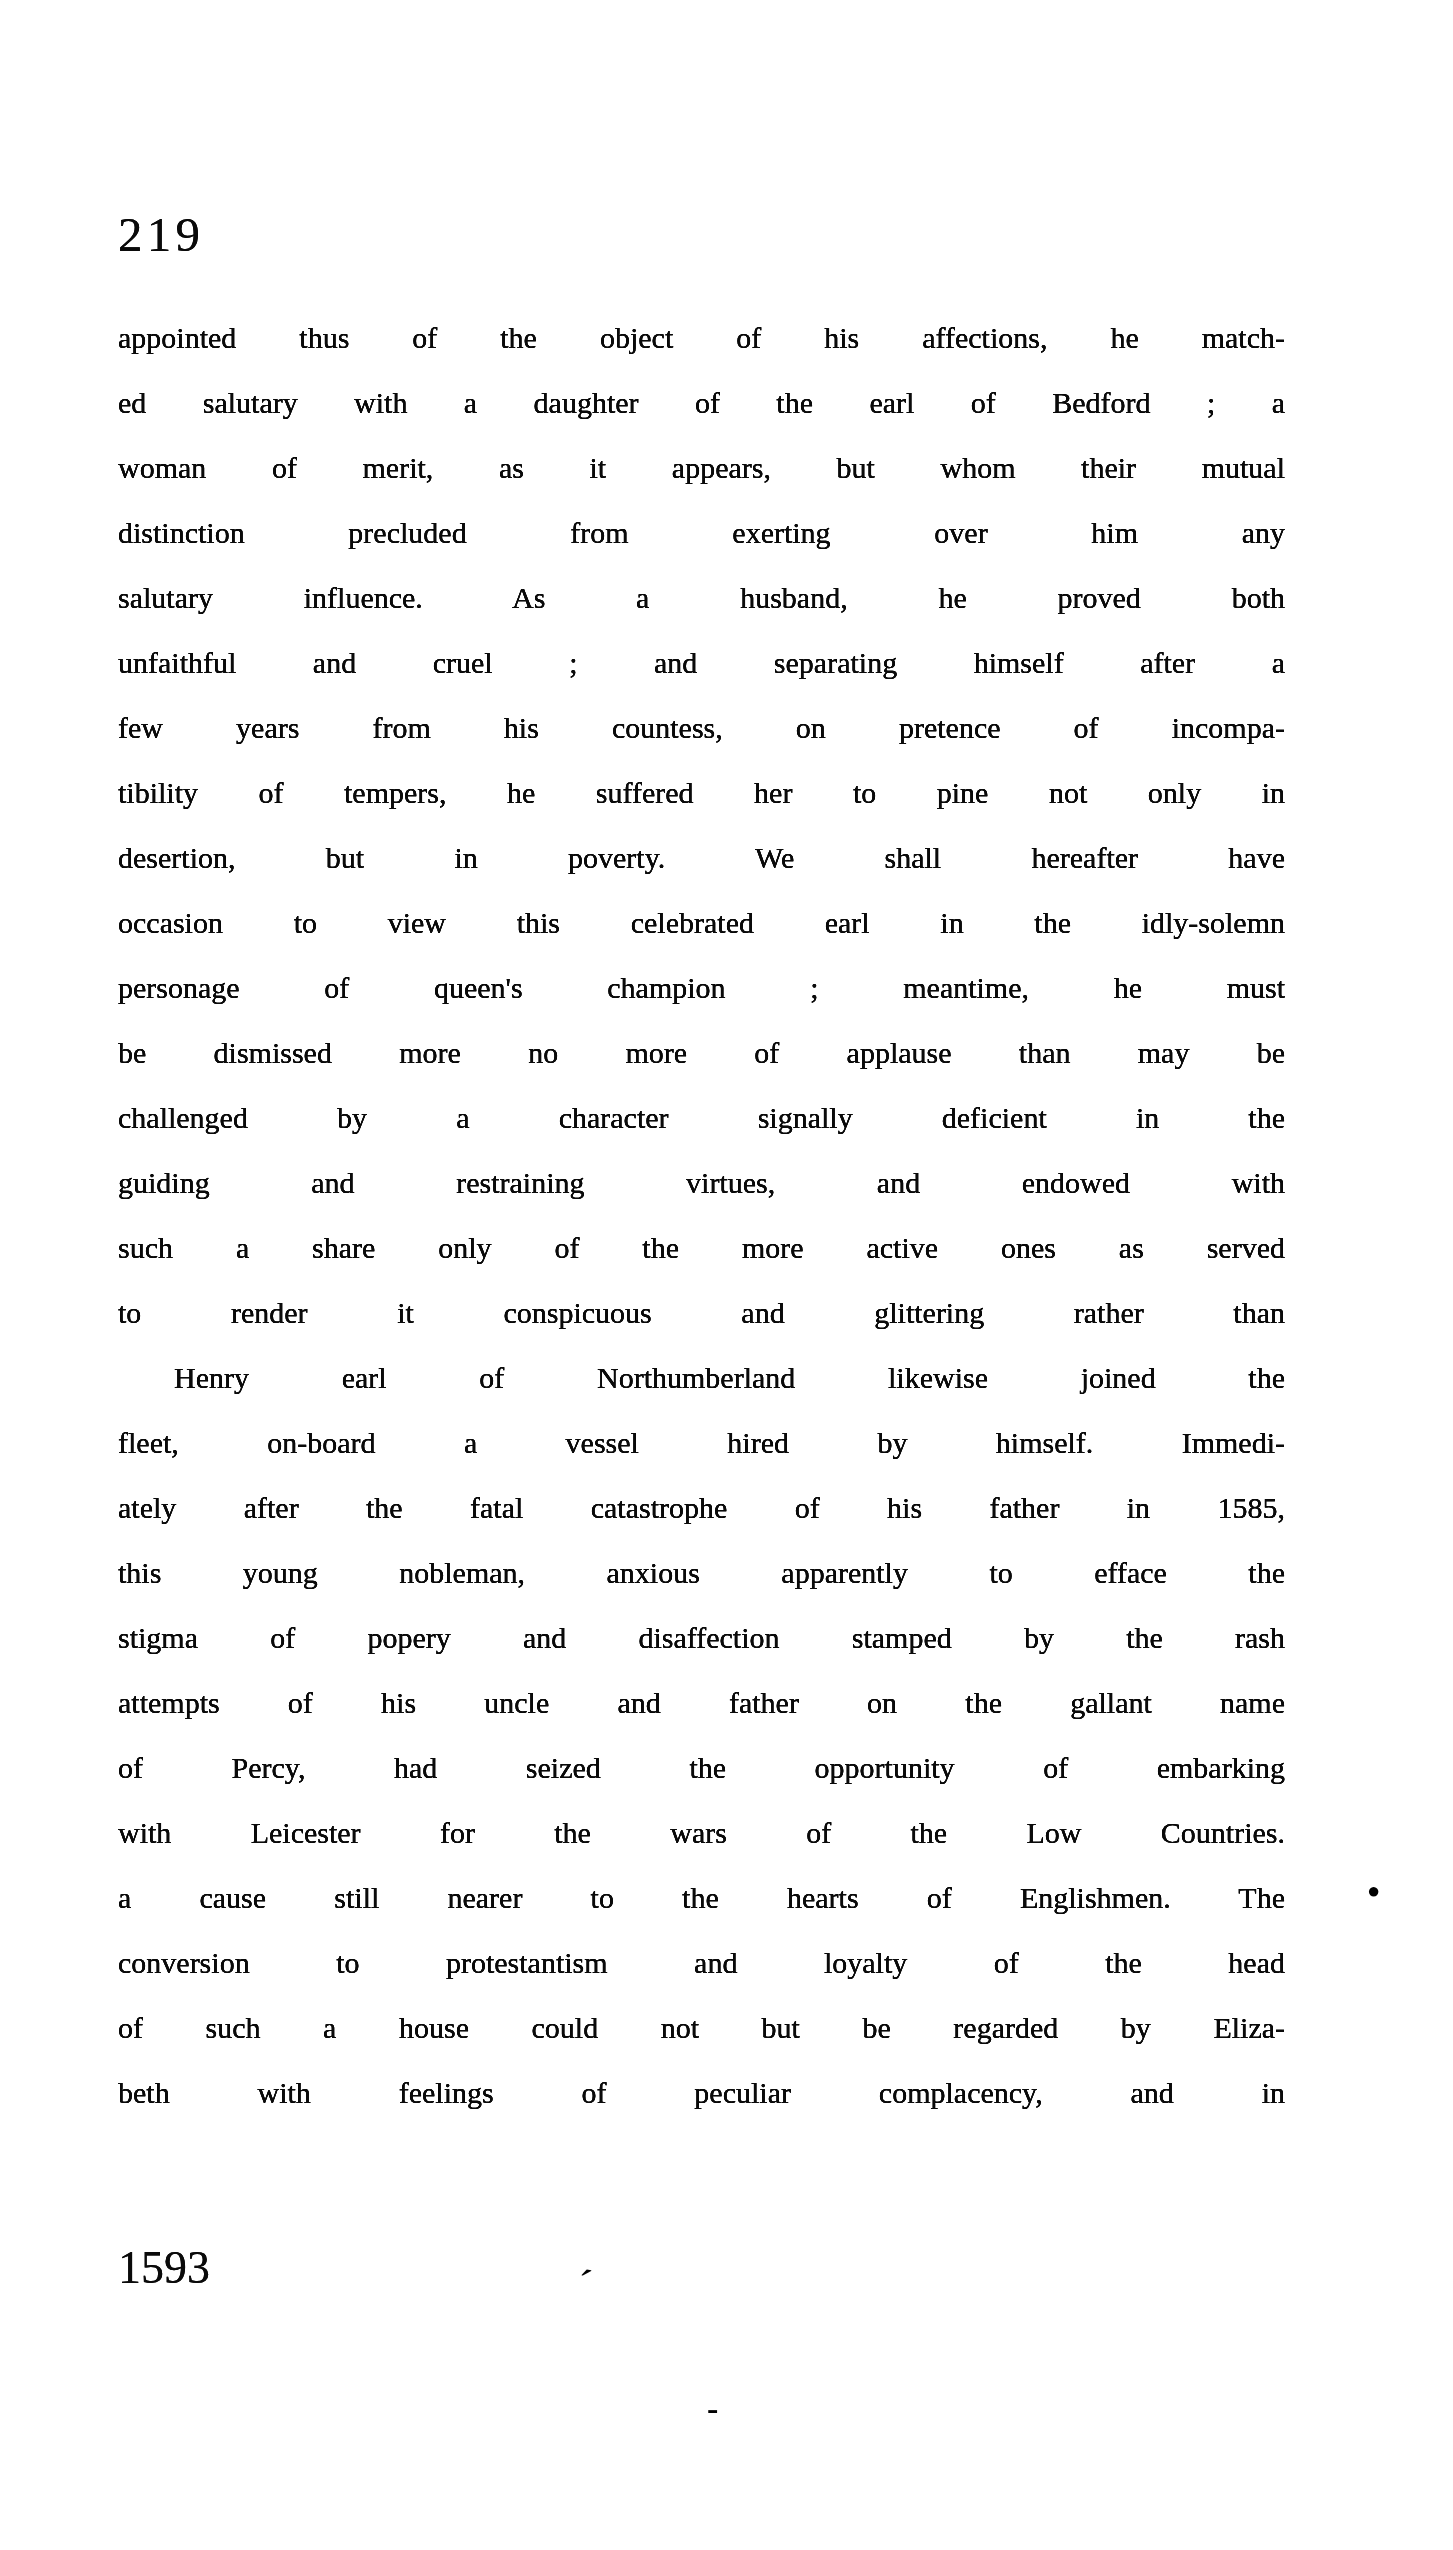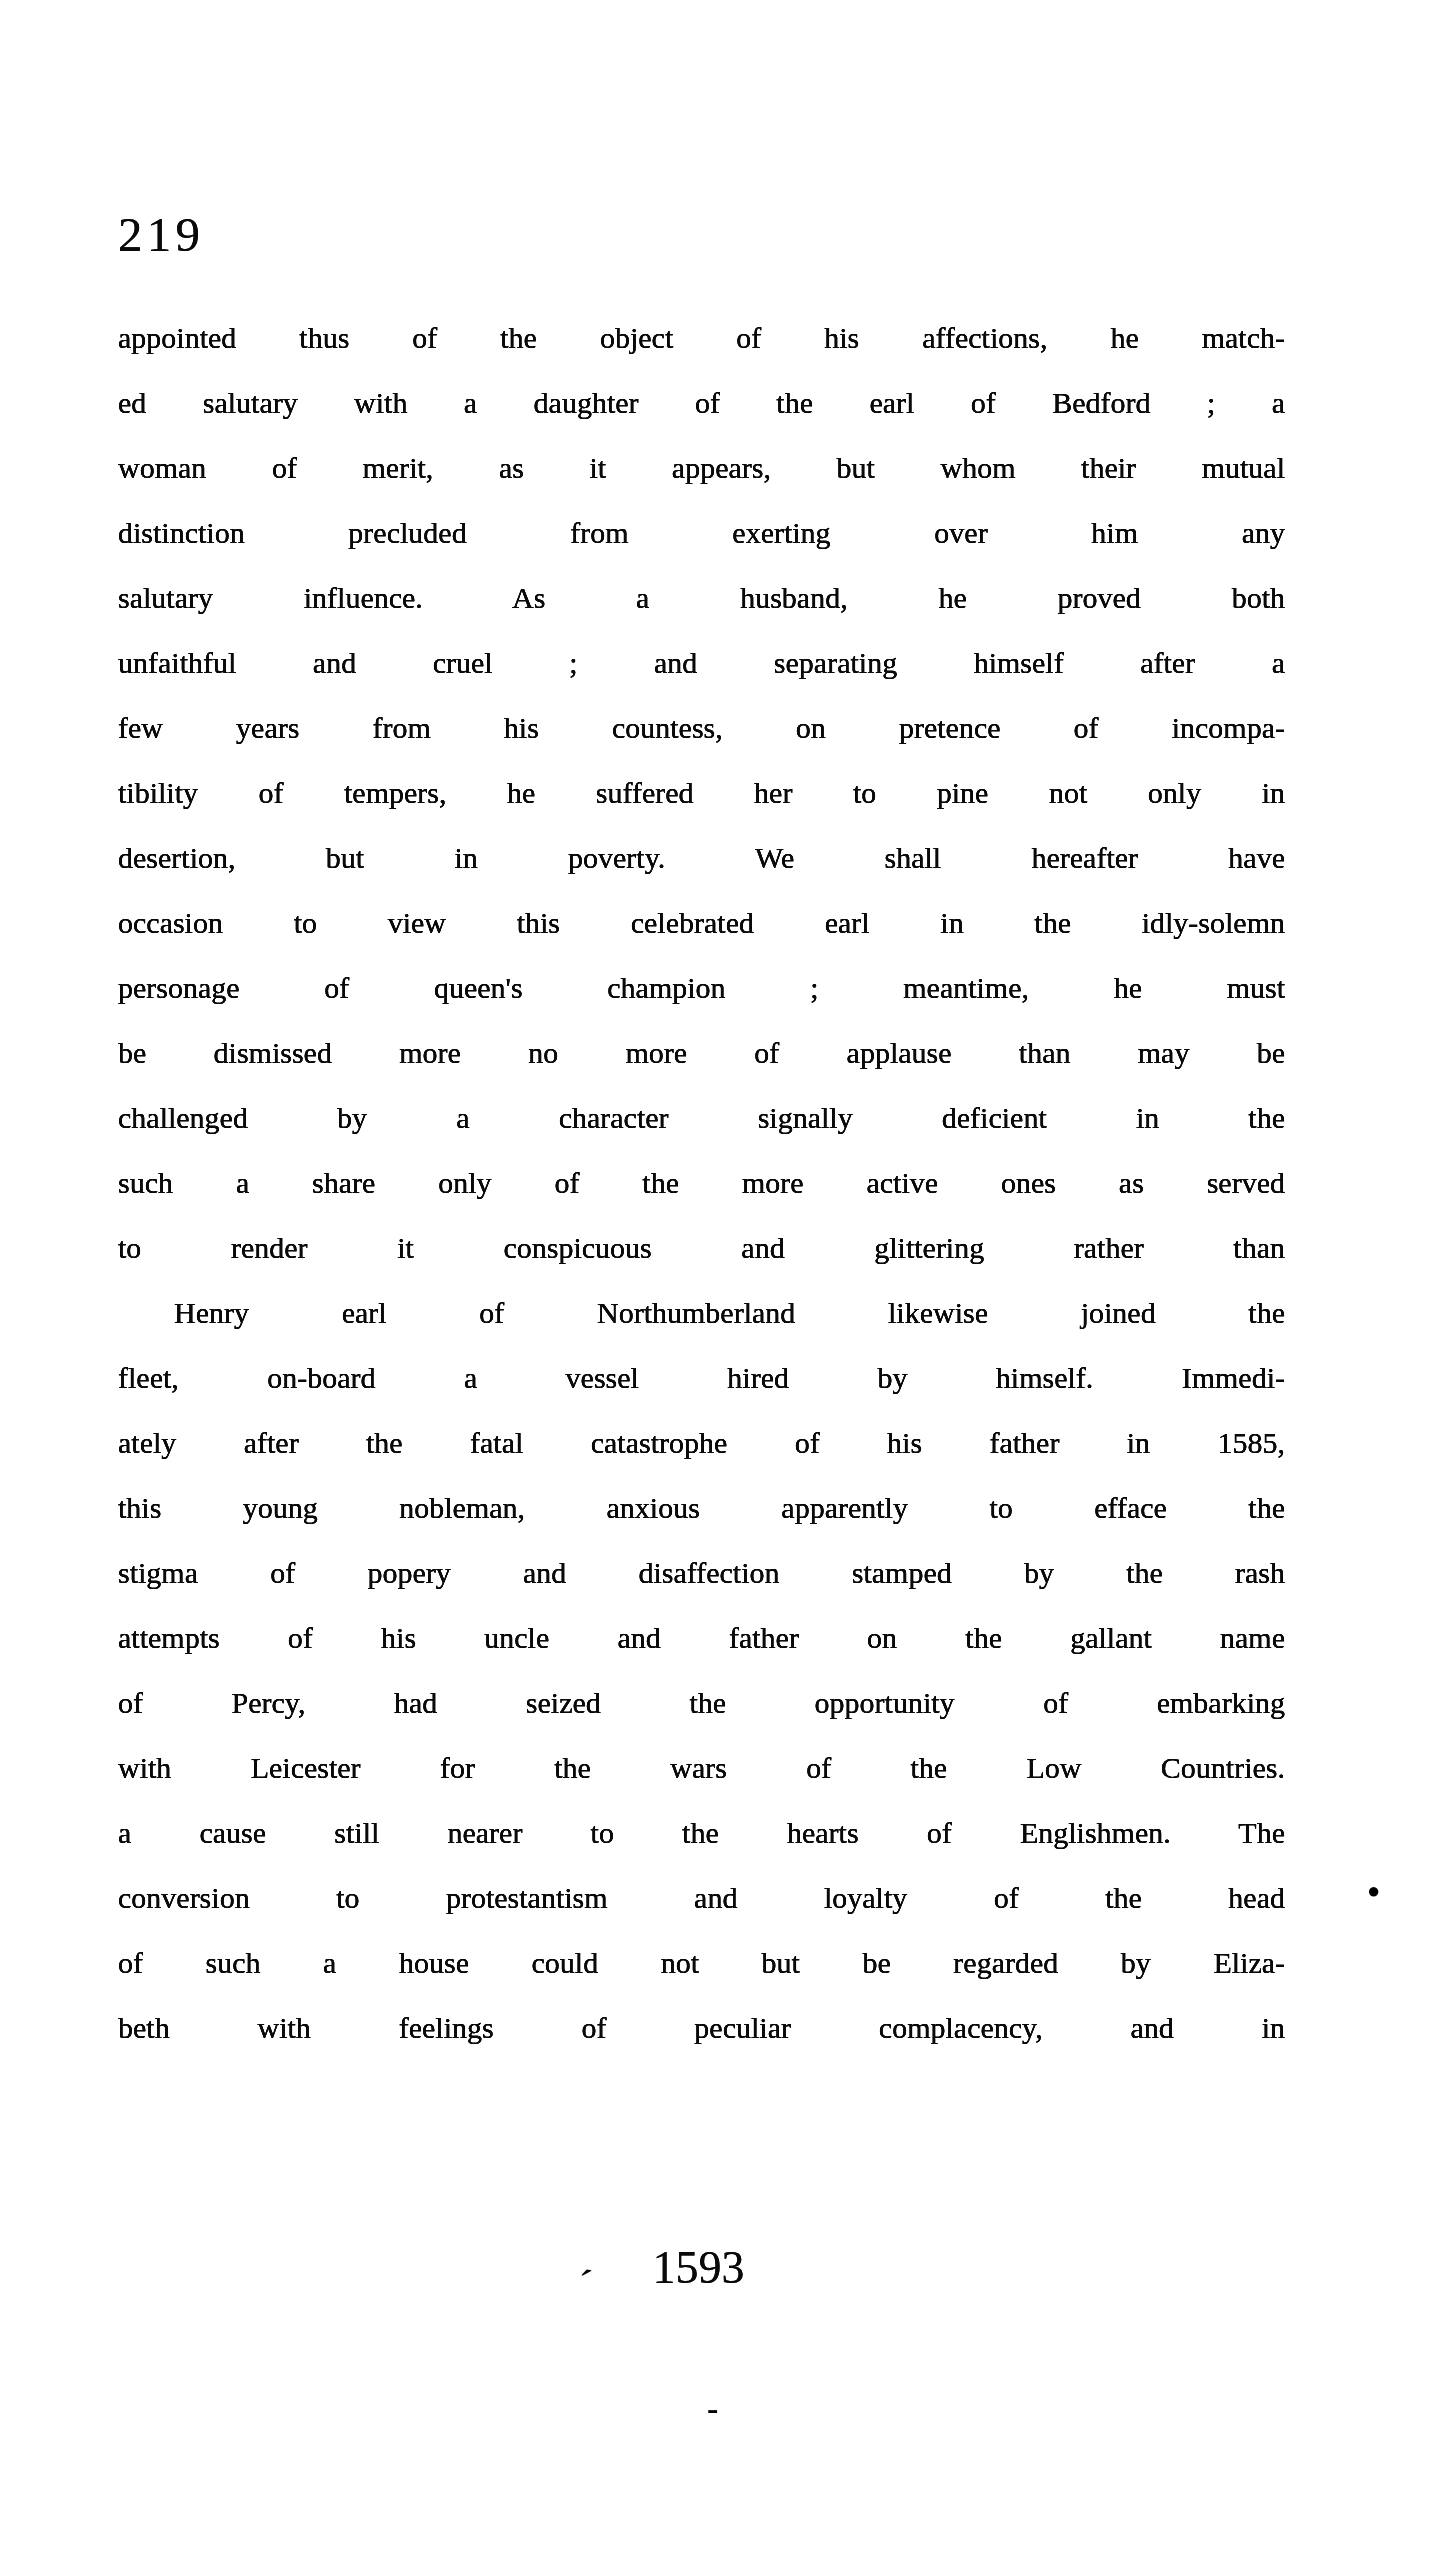--- a/index.html
+++ b/index.html
@@ -45,21 +45,21 @@
   }
   
   .text-line { white-space: normal; overflow: hidden; }
   .text-line.indent { padding-left: 56px; }
   .text-line.endpara { text-align-last: left; }
   .catchword {
     position: absolute;
     top: 2242px;
     left: 118px;
     width: 1161px;
-    text-align: center;
+    text-align: left;
     font-size: 46px;
     line-height: 51px;
     text-shadow: 0 0 0.5px #000;
   }
   .ink-dot {
     position: absolute;
     left: 1367px;
     top: 1880px;
     font-size: 22px;
     line-height: 22px;
@@ -98,20 +98,21 @@
       <div class="text-line">distinction precluded from exerting over him any</div>
       <div class="text-line">salutary influence.  As a husband, he proved both</div>
       <div class="text-line">unfaithful and cruel ; and separating himself after a</div>
       <div class="text-line">few years from his countess, on pretence of incompa-</div>
       <div class="text-line">tibility of tempers, he suffered her to pine not only in</div>
       <div class="text-line">desertion, but in poverty.  We shall hereafter have</div>
       <div class="text-line">occasion to view this celebrated earl in the idly-solemn</div>
       <div class="text-line">personage of queen's champion ; meantime, he must</div>
       <div class="text-line">be dismissed more no more of applause than may be</div>
       <div class="text-line">challenged by a character signally deficient in the</div>
+      <div class="text-line">guiding and restraining virtues, and endowed with</div>
       <div class="text-line">such a share only of the more active ones as served</div>
       <div class="text-line">to render it conspicuous and glittering rather than</div>
       <div class="text-line indent">Henry earl of Northumberland likewise joined the</div>
       <div class="text-line">fleet, on-board a vessel hired by himself.  Immedi-</div>
       <div class="text-line">ately after the fatal catastrophe of his father in 1585,</div>
       <div class="text-line">this young nobleman, anxious apparently to efface the</div>
       <div class="text-line">stigma of popery and disaffection stamped by the rash</div>
       <div class="text-line">attempts of his uncle and father on the gallant name</div>
       <div class="text-line">of Percy, had seized the opportunity of embarking</div>
       <div class="text-line">with Leicester for the wars of the Low Countries.</div>

